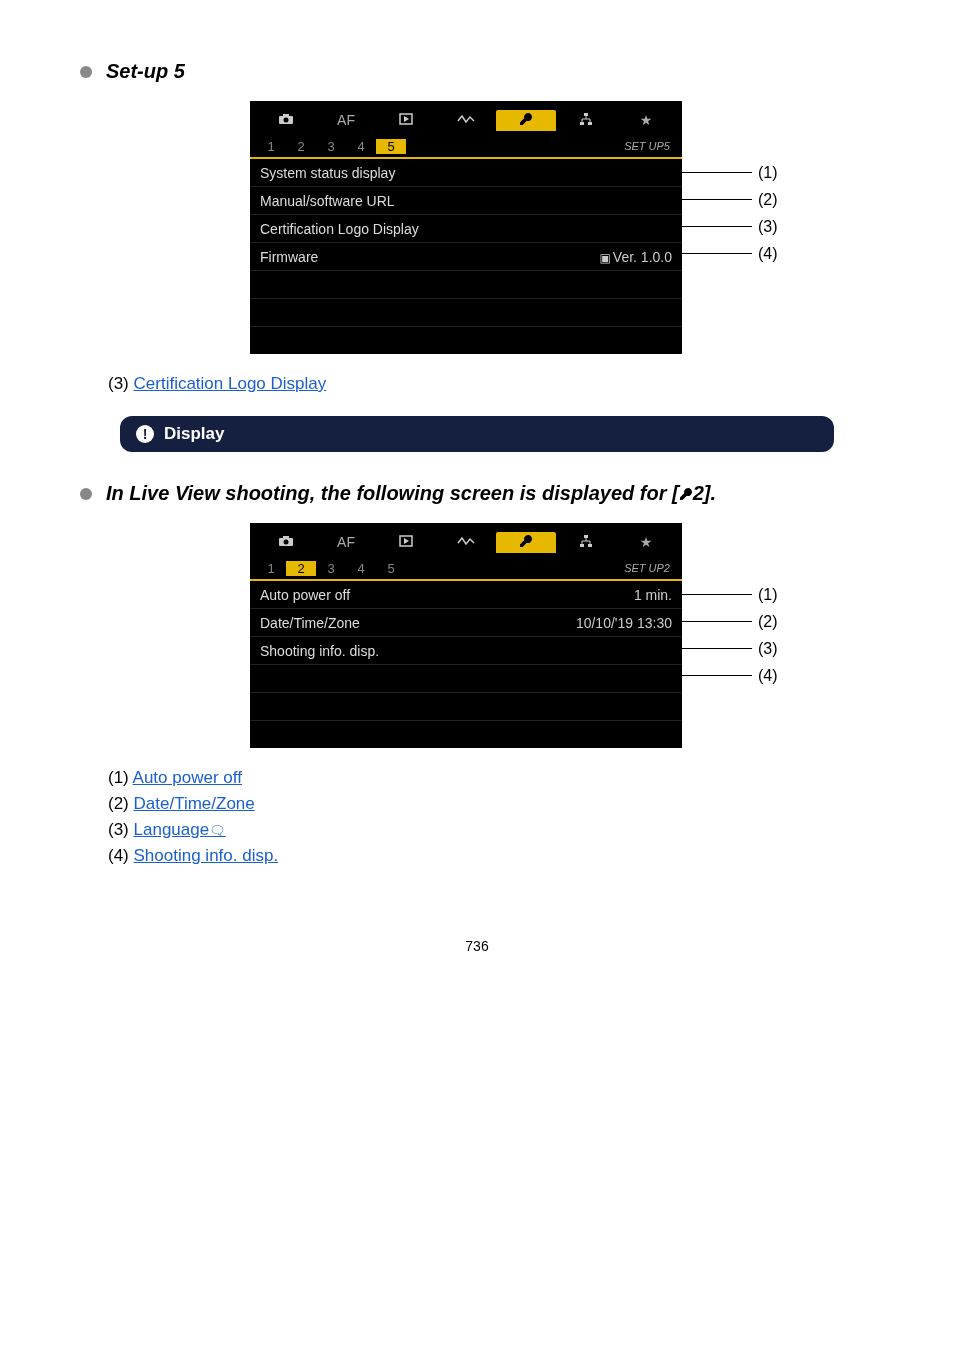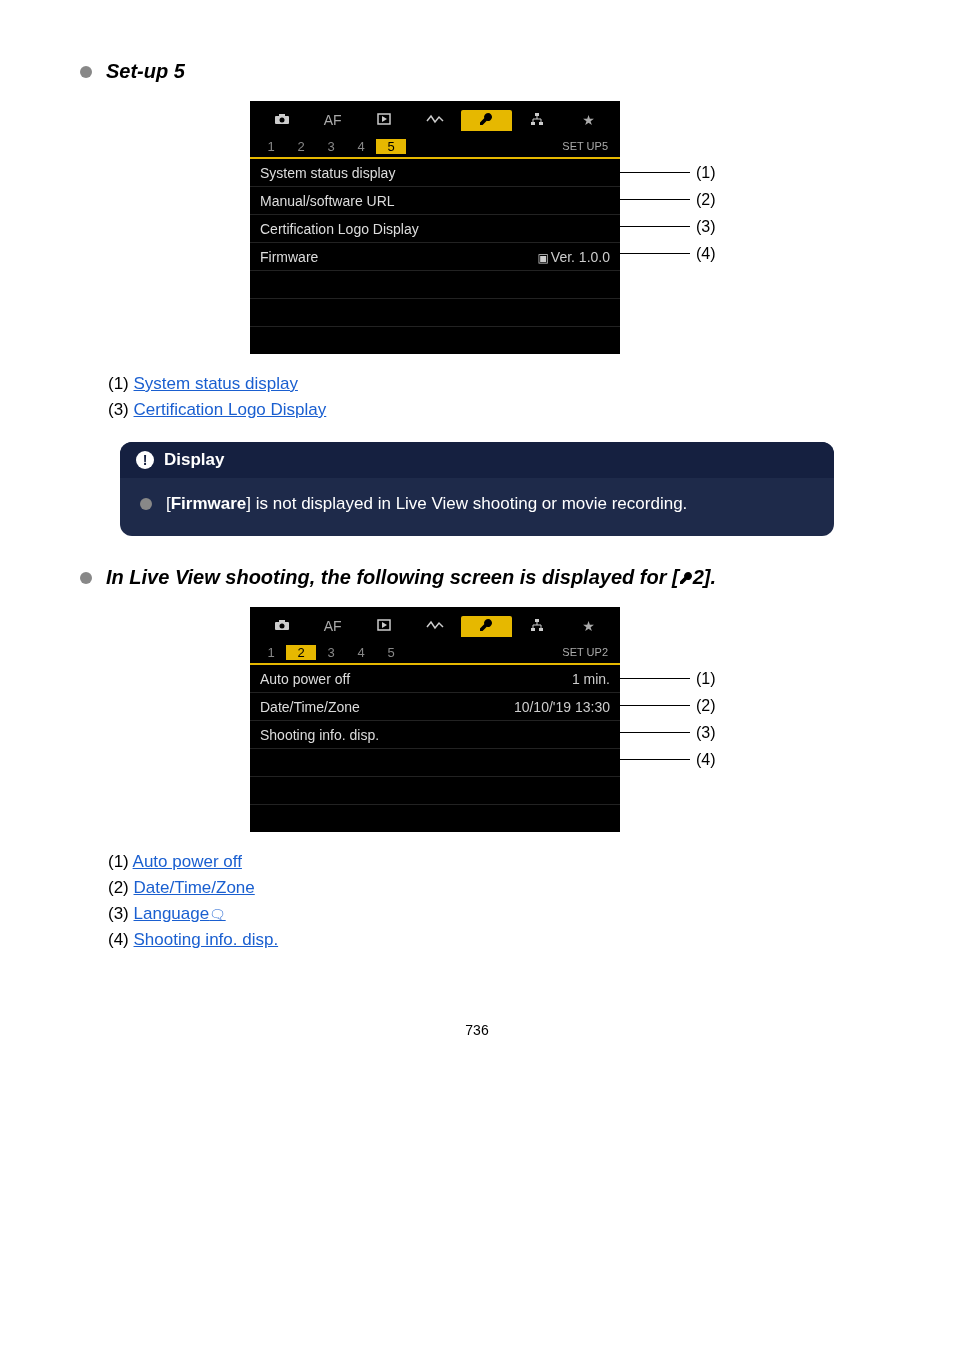--- a/index.html
+++ b/index.html
@@ -20,21 +20,21 @@
     font-style: italic;
   }
   .bullet-dot {
     width: 12px; height: 12px;
     background: #888;
     border-radius: 50%;
     margin-right: 14px;
     flex-shrink: 0;
   }
   .screenshot {
-    width: 370px;
+    width: 432px;
     background: #000;
     margin: 0 0 0 170px;
     position: relative;
   }
   .ss-tabs {
     display: flex;
     align-items: center;
     height: 30px;
     padding: 4px 6px 0 6px;
   }
@@ -65,20 +65,21 @@
   }
   .ss-sub.active {
     background: #e6b800;
     color: #000;
   }
   .ss-sublabel {
     margin-left: auto;
     font-size: 11px;
     color: #aaa;
     padding-right: 6px;
+    font-style: italic;
   }
   .ss-row {
     display: flex;
     height: 27px;
     align-items: center;
     padding: 0 10px;
     color: #ddd;
     font-size: 14px;
     border-bottom: 1px solid #222;
   }
@@ -259,34 +260,27 @@
         <span>(3)</span>
       </div>
     <div class="callout">
         <div class="line"></div>
         <span>(4)</span>
       </div>
   </div>
 </div>
 
 <div class="legend">
-  <div><span>(1)</span> <a href="#">System status display</a></div>
   <div><span>(3)</span> <a href="#">Certification Logo Display</a></div>
 </div>
 
 <div class="caution-box">
   <div class="caution-head">
     <span class="caution-icon">!</span>
     <span>Display</span>
-  </div>
-  <div class="caution-body">
-    <span class="bullet-dot"></span>
-    <span>
-      <span>[</span><b>Firmware</b><span>] is not displayed in Live View shooting or movie recording.</span>
-    </span>
   </div>
 </div>
 
 <div class="section-head">
   <span class="bullet-dot"></span>
   <span>
     <span>In Live View shooting, the following screen is displayed for [</span><svg width="14" height="14" viewBox="0 0 14 14" style="vertical-align:-1px">
         <path d="M9 1a4 4 0 0 0-3.8 5.2L1 10.4V13h2.6l4.2-4.2A4 4 0 1 0 9 1z" fill="#000"></path>
       </svg><span class="wrench-inline">2].</span>
   </span>

